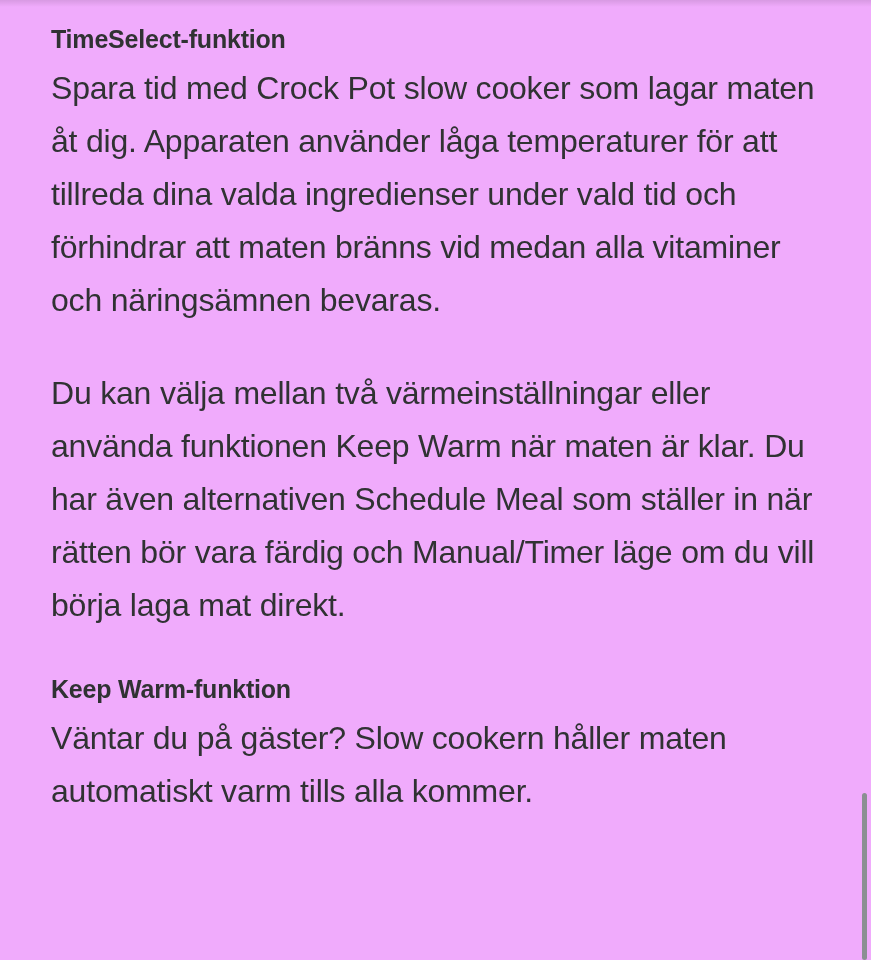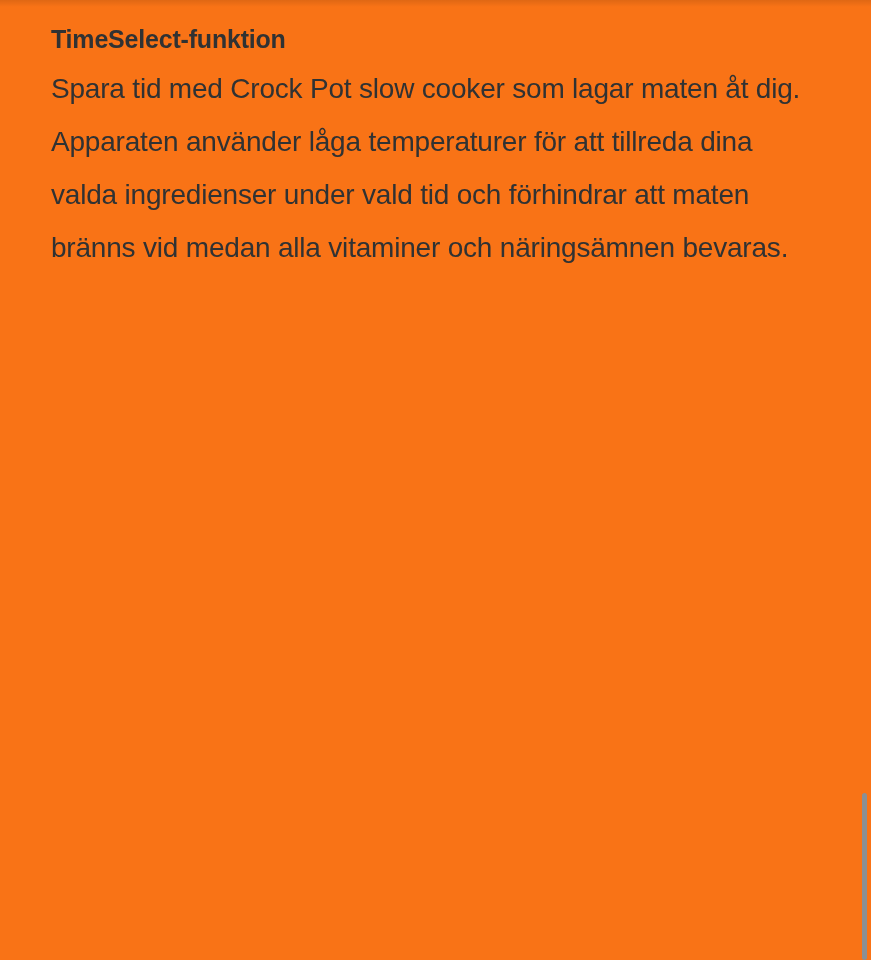--- a/index.html
+++ b/index.html
@@ -12,21 +12,21 @@
     height: 960px;
     overflow: hidden;
     font-family: "Liberation Sans", sans-serif;
     color: #2f3133;
     position: relative;
   }
 
   .page {
     position: absolute;
     inset: 0;
-    background: #f97316;
+    background: #f0abfc;
     padding: 0;
     box-sizing: border-box;
   }
 
   
   .top-edge {
     position: absolute;
     top: 0;
     left: 0;
     right: 0;
@@ -51,21 +51,21 @@
   h2.heading {
     font-size: 25px;
     line-height: 34px;
     font-weight: bold;
     margin: 0 0 6px 0;
     letter-spacing: -0.2px;
     color: #303233;
   }
 
   p.body-text {
-    font-size: 28px;
+    font-size: 32px;
     line-height: 53px;
     margin: 0;
     color: #303233;
     font-weight: normal;
     letter-spacing: -0.2px;
   }
 
   
   .scrollbar-track {
     position: absolute;
@@ -93,22 +93,27 @@
   <div class="top-edge"></div>
 
   <div class="content">
 
     <section class="section">
       <h2 class="heading">TimeSelect-funktion</h2>
       <p class="body-text">Spara tid med Crock Pot slow cooker som lagar maten åt dig. Apparaten använder låga temperaturer för att tillreda dina valda ingredienser under vald tid och förhindrar att maten bränns vid medan alla vitaminer och näringsämnen bevaras.</p>
     </section>
 
     <section class="section">
+      <p class="body-text">Du kan välja mellan två värmeinställningar eller använda funktionen Keep Warm när maten är klar. Du har även alternativen Schedule Meal som ställer in när rätten bör vara färdig och Manual/Timer läge om du vill börja laga mat direkt.</p>
     </section>
 
+    <section class="section">
+      <h2 class="heading">Keep Warm-funktion</h2>
+      <p class="body-text">Väntar du på gäster? Slow cookern håller maten automatiskt varm tills alla kommer.</p>
+    </section>
 
   </div>
 
   <div class="scrollbar-track">
     <div class="scrollbar-thumb"></div>
   </div>
 
 </div>
 
 </body></html>

